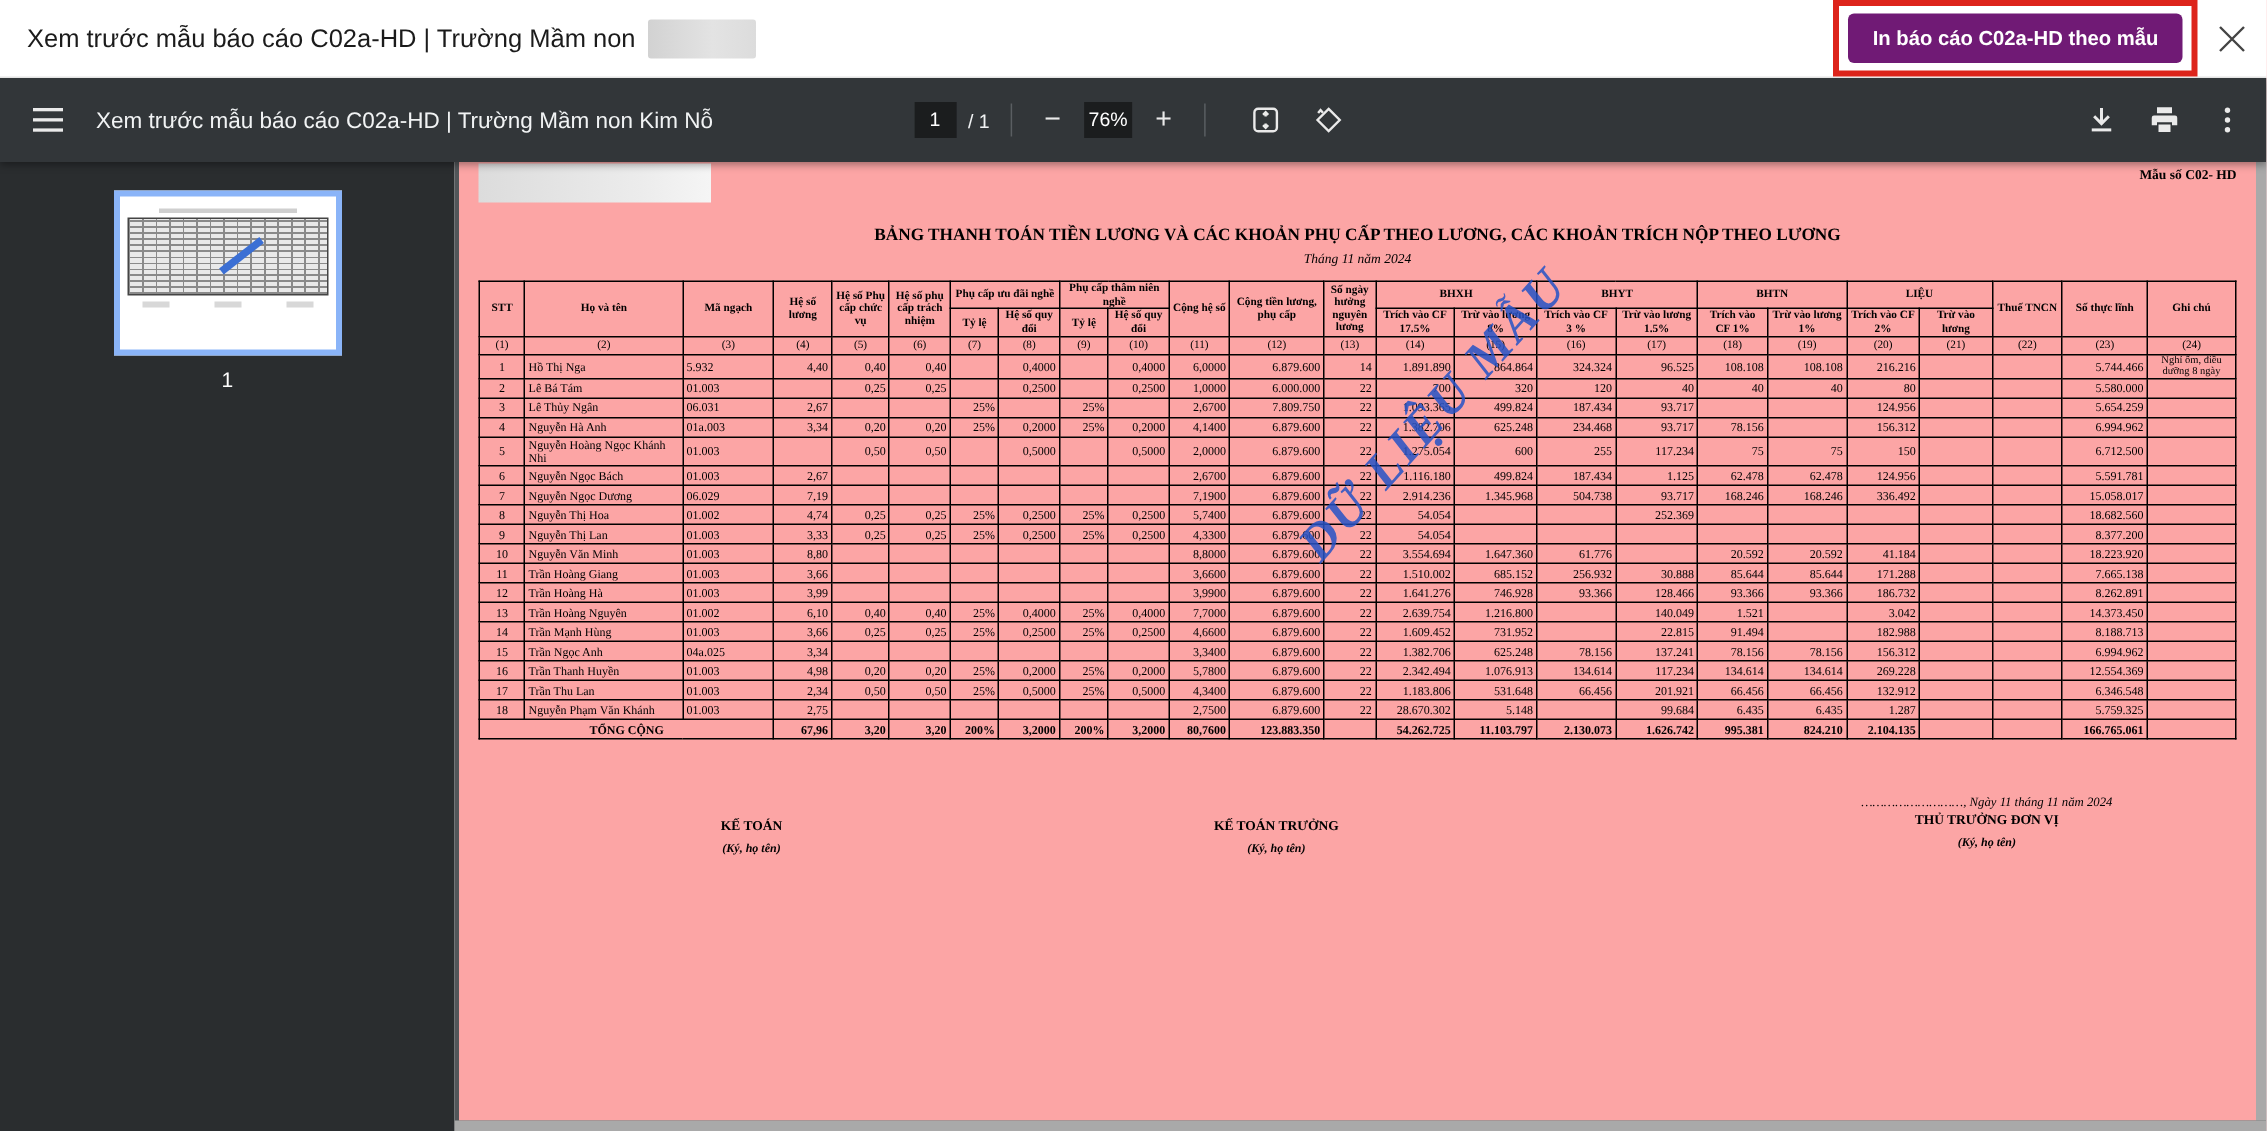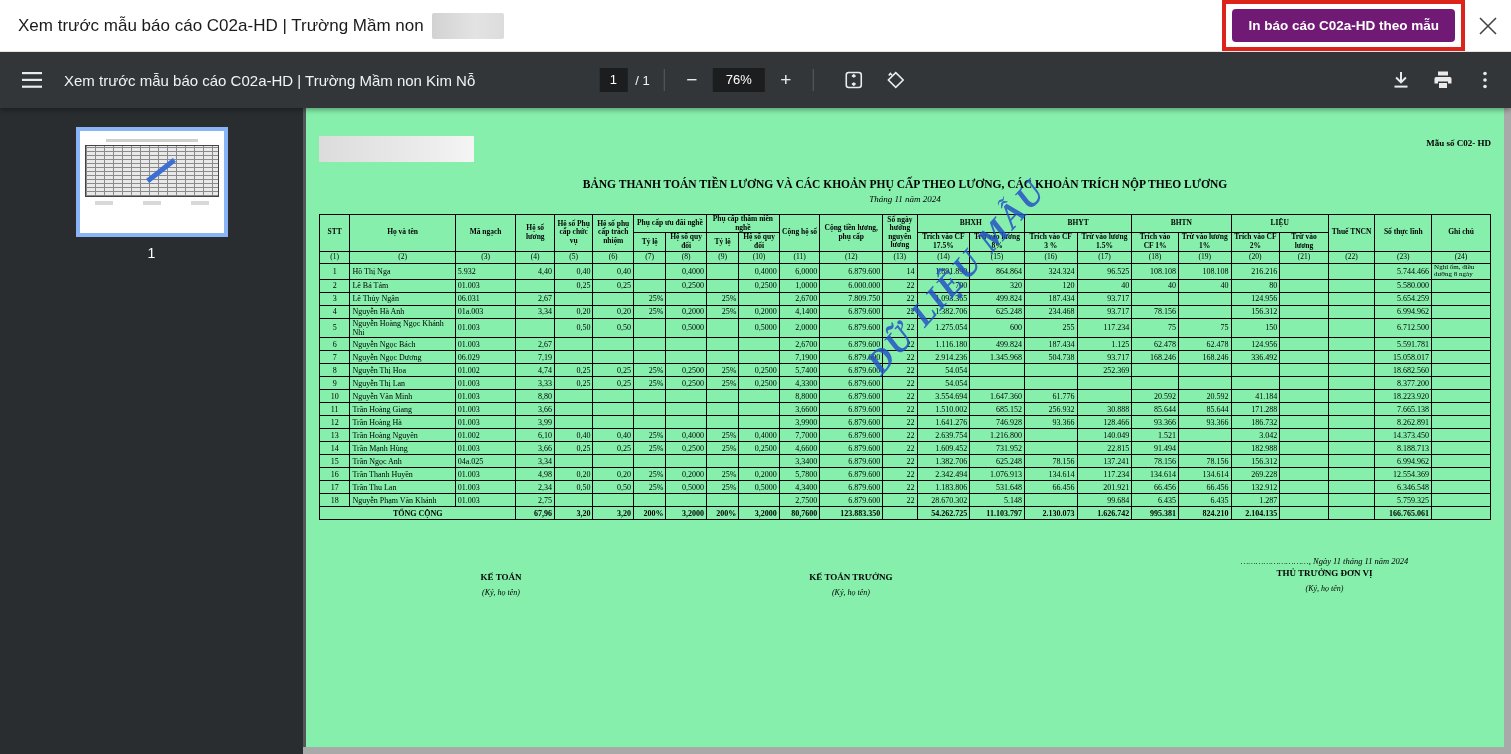--- a/index.html
+++ b/index.html
@@ -27,21 +27,21 @@
                display:flex; align-items:center; justify-content:center; cursor:pointer; }
   .pdfbar-title { font-size:15px; margin-left:12px; color:#f1f3f4; white-space:nowrap; }
   .pdf-center { position:absolute; left:50%; transform:translateX(-50%);
                 display:flex; align-items:center; }
   .pagebox { width:28px; height:24px; background:#1b1d1e; color:#fff; font-size:13px;
              text-align:center; line-height:24px; border:none; }
   .slash-total { font-size:13px; margin-left:8px; color:#f1f3f4; }
   .vdiv { width:1px; height:22px; background:#5a5e62; margin:0 14px; }
   .zoom-btn { background:none; border:none; color:#eaeaea; font-size:19px; width:26px; height:26px;
               cursor:pointer; line-height:24px; }
-  .zoombox { width:52px; height:24px; background:#1b1d1e; color:#fff; font-size:13px;
+  .zoombox { width:32px; height:24px; background:#1b1d1e; color:#fff; font-size:13px;
              text-align:center; line-height:24px; margin:0 8px; }
   .tool-icon-btn { background:none; border:none; cursor:pointer; width:32px; height:32px;
                    display:flex; align-items:center; justify-content:center; margin-left:10px; }
   .pdf-right { margin-left:auto; margin-right:10px; display:flex; align-items:center; }
 
   
   .content { display:flex; height:646px; }
   .sidebar { width:303px; background:#2a2d2f; display:flex; flex-direction:column;
              align-items:center; flex-shrink:0; }
   .thumb { margin-top:19px; width:152px; height:110px; background:#fff;
@@ -50,22 +50,22 @@
   .mini-table { height:52px; border:1px solid #444; position:relative;
       background: repeating-linear-gradient(0deg,#8a8a8a 0 1px,transparent 1px 4px),
                   repeating-linear-gradient(90deg,#8a8a8a 0 1px,#e9e9e9 1px 9px); }
   .mini-slash { position:absolute; left:58px; top:22px; width:34px; height:5px;
                 background:#3b6fd4; transform:rotate(-38deg); }
   .thumb-sigs { display:flex; justify-content:space-between; padding:4px 10px 0; }
   .thumb-sigs span { display:block; width:18px; height:4px; background:#d8d8d8; }
   .thumb-label { color:#fff; font-size:14px; margin-top:8px; }
 
   .viewer { flex:1; background:#525659; position:relative; overflow:hidden; }
-  .docpage { position:absolute; left:3px; top:0; right:7px; bottom:7px; background:#86efac;
-             font-family:"Liberation Serif", serif; color:#000; padding:28px 13px 0 13px; }
+  .docpage { position:absolute; left:3px; top:0; right:7px; bottom:7px; background:#fca5a5;
+             font-family:"Liberation Serif", serif; color:#000; padding:1px 13px 0 13px; }
   .hscroll { position:absolute; left:0; right:0; bottom:0; height:7px; background:#a9a9a9; }
   .vscroll { position:absolute; right:0; top:0; bottom:7px; width:7px; background:#a9a9a9; }
 
   
   .doc-head { display:flex; justify-content:space-between; align-items:flex-start; }
   .redacted-lg { width:155px; height:26px;
                  background:linear-gradient(90deg,#dcdcdc,#ececec 70%,#f5f5f5); }
   .form-code { font-size:9px; font-weight:bold; margin-top:2px; }
   .doc-title { text-align:center; font-weight:bold; font-size:11.5px; margin-top:16px; }
   .doc-subtitle { text-align:center; font-style:italic; font-size:9px; margin-top:4px; }
@@ -78,29 +78,29 @@
   table.payroll { width:100%; border-collapse:collapse; table-layout:fixed;
                   margin-top:10px; border:1.5px solid #000; position:relative; z-index:2; }
   .payroll th, .payroll td { border:1px solid #000; padding:0 2px; line-height:1.15;
                              overflow:hidden; }
   .payroll th { font-size:7.5px; font-weight:bold; text-align:center; vertical-align:middle; }
   .payroll th.idx { font-weight:normal; font-size:7.5px; height:12px; }
   .payroll td { font-size:8px; height:13px; vertical-align:middle; }
   .payroll td.c { text-align:center; }
   .payroll td.l { text-align:left; }
   .payroll td.r { text-align:right; }
-  .payroll td.note { font-size:7px; line-height:1.1; }
+  .payroll td.note { font-size:7px; line-height:1.1;text-align:center; }
   .payroll tr.total td { font-weight:bold; }
 
   .amount-words { font-size:8.5px; font-weight:bold; margin-top:4px; }
 
   .sig-area { position:relative; height:120px; margin-top:24px; }
   .sig-block { position:absolute; text-align:center; }
   .sig-title { font-size:9px; font-weight:bold; }
-  .sig-note { font-size:8px; font-style:italic; margin-top:6px; }
+  .sig-note { font-size:8px; font-style:italic; margin-top:6px;font-weight:bold; }
   .sig-date { font-size:8.5px; font-style:italic; margin-bottom:2px; }
   .sig-left   { left:7%;  top:28px; width:200px; }
   .sig-middle { left:36%; top:28px; width:220px; }
   .sig-right  { left:73%; top:12px; width:300px; }
 
   svg { display:block; }
 </style>
 </head>
 <body>
 

